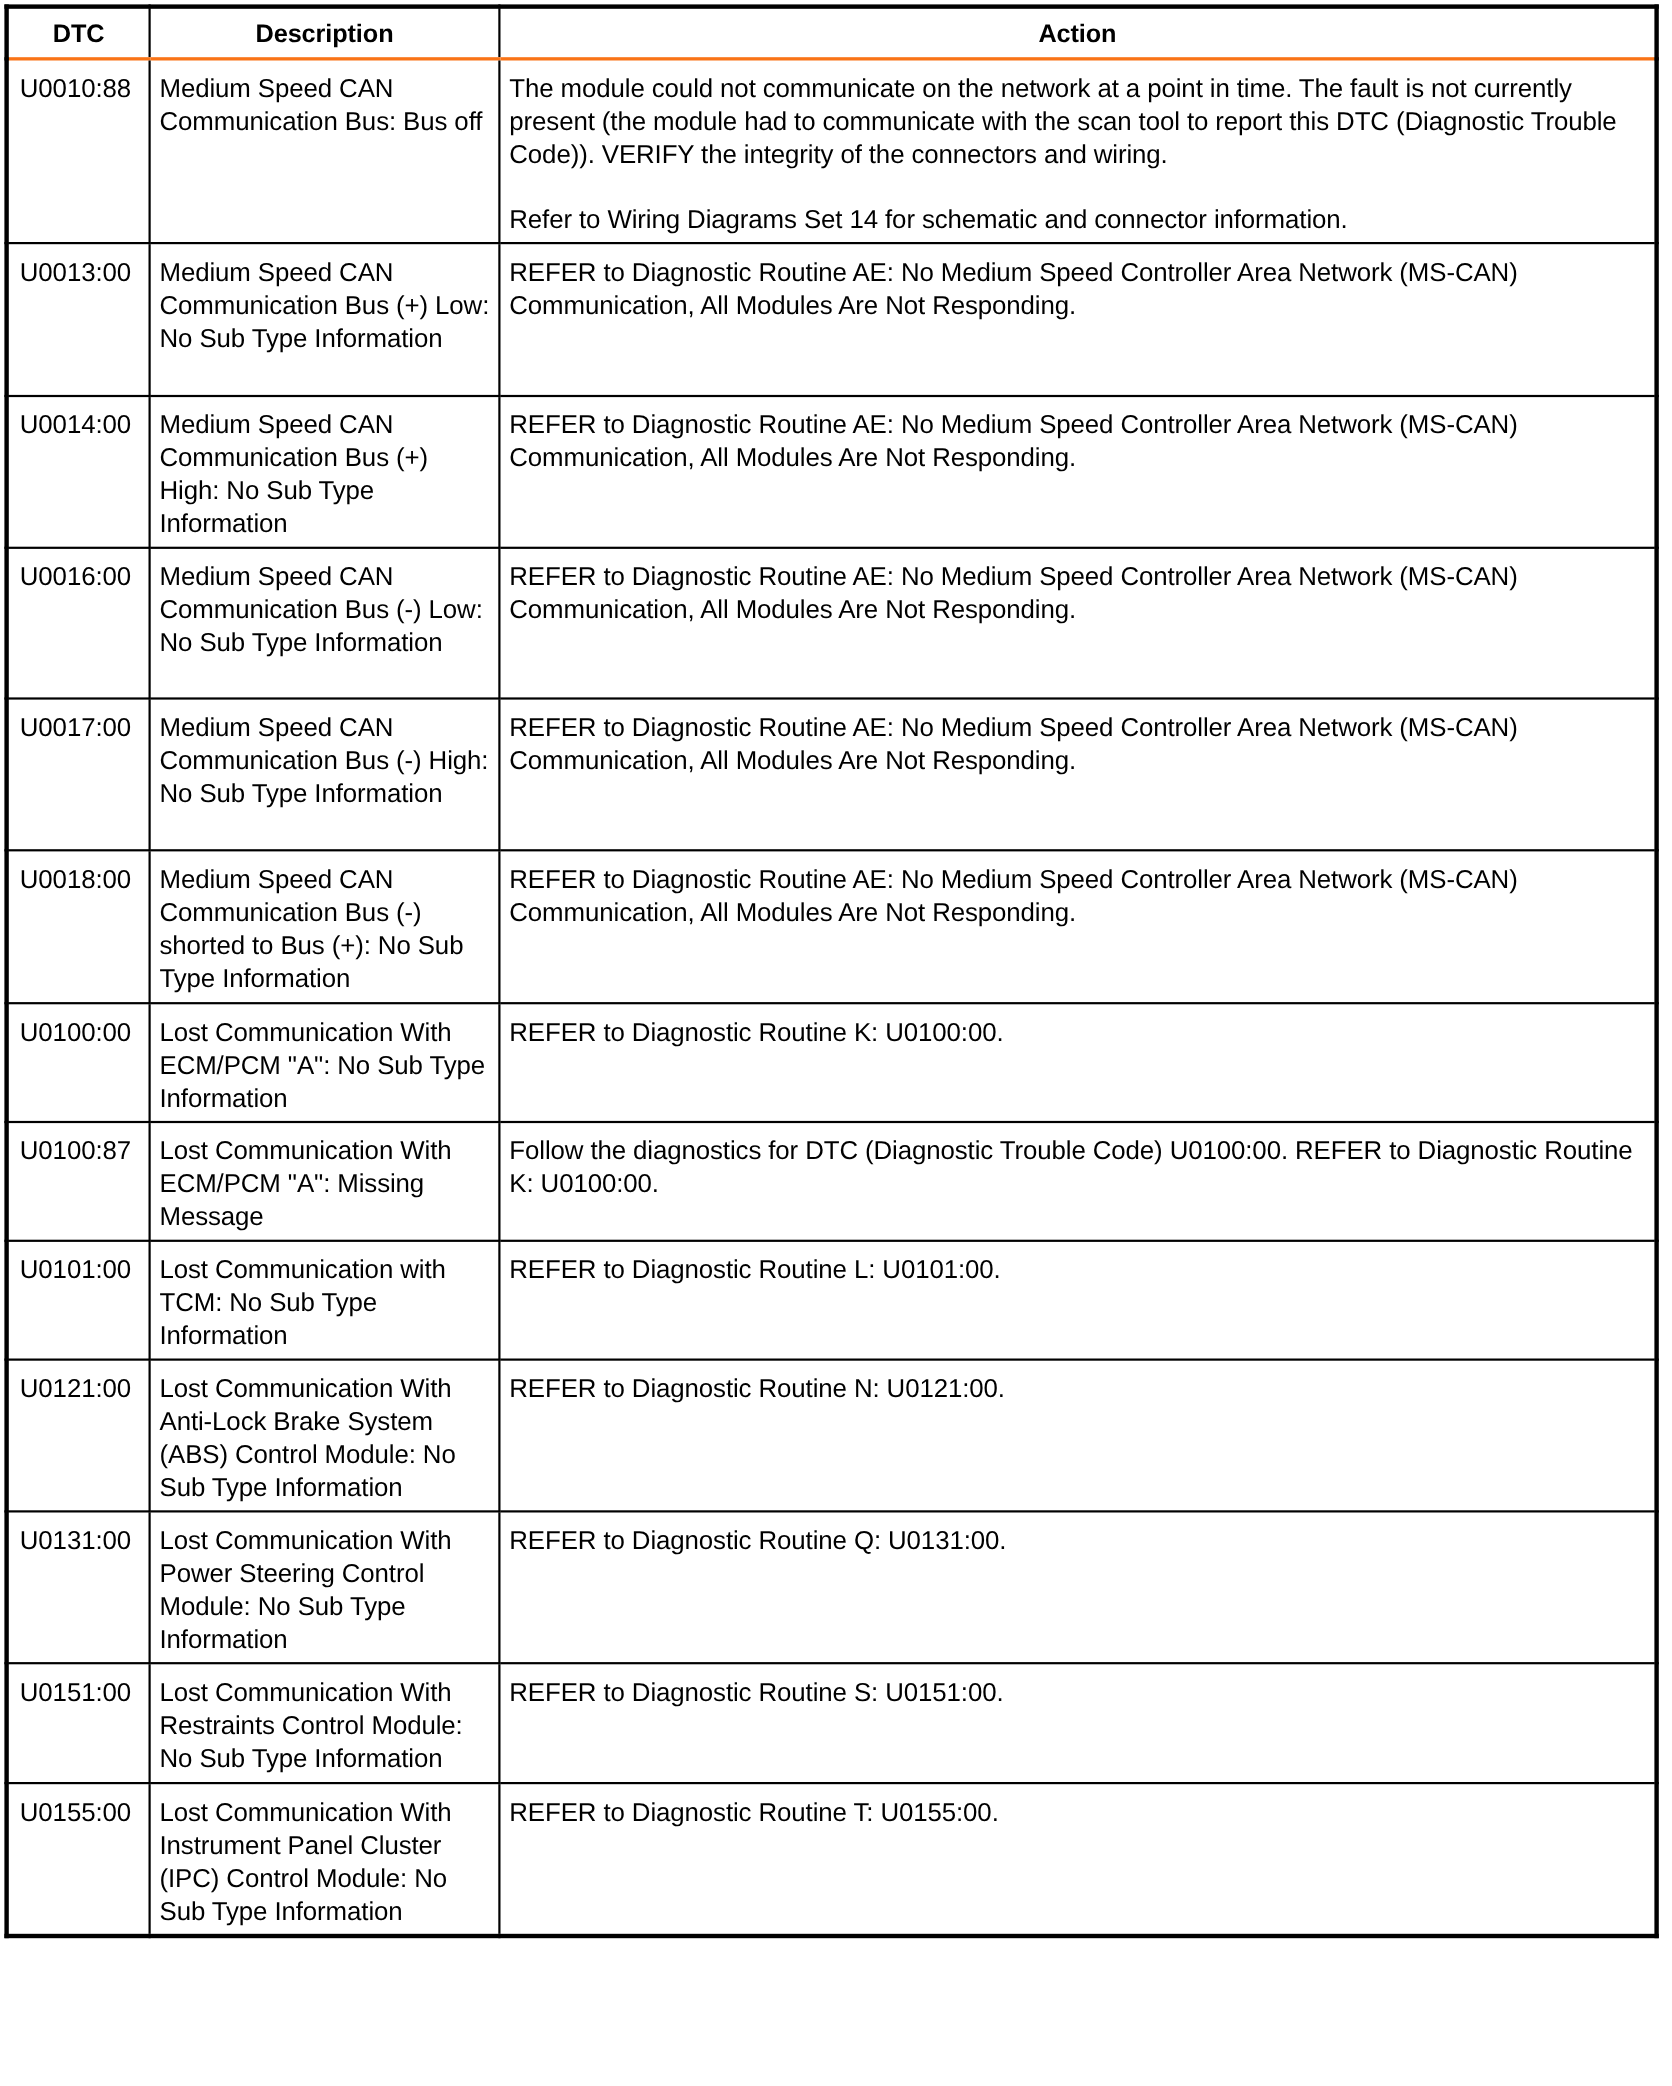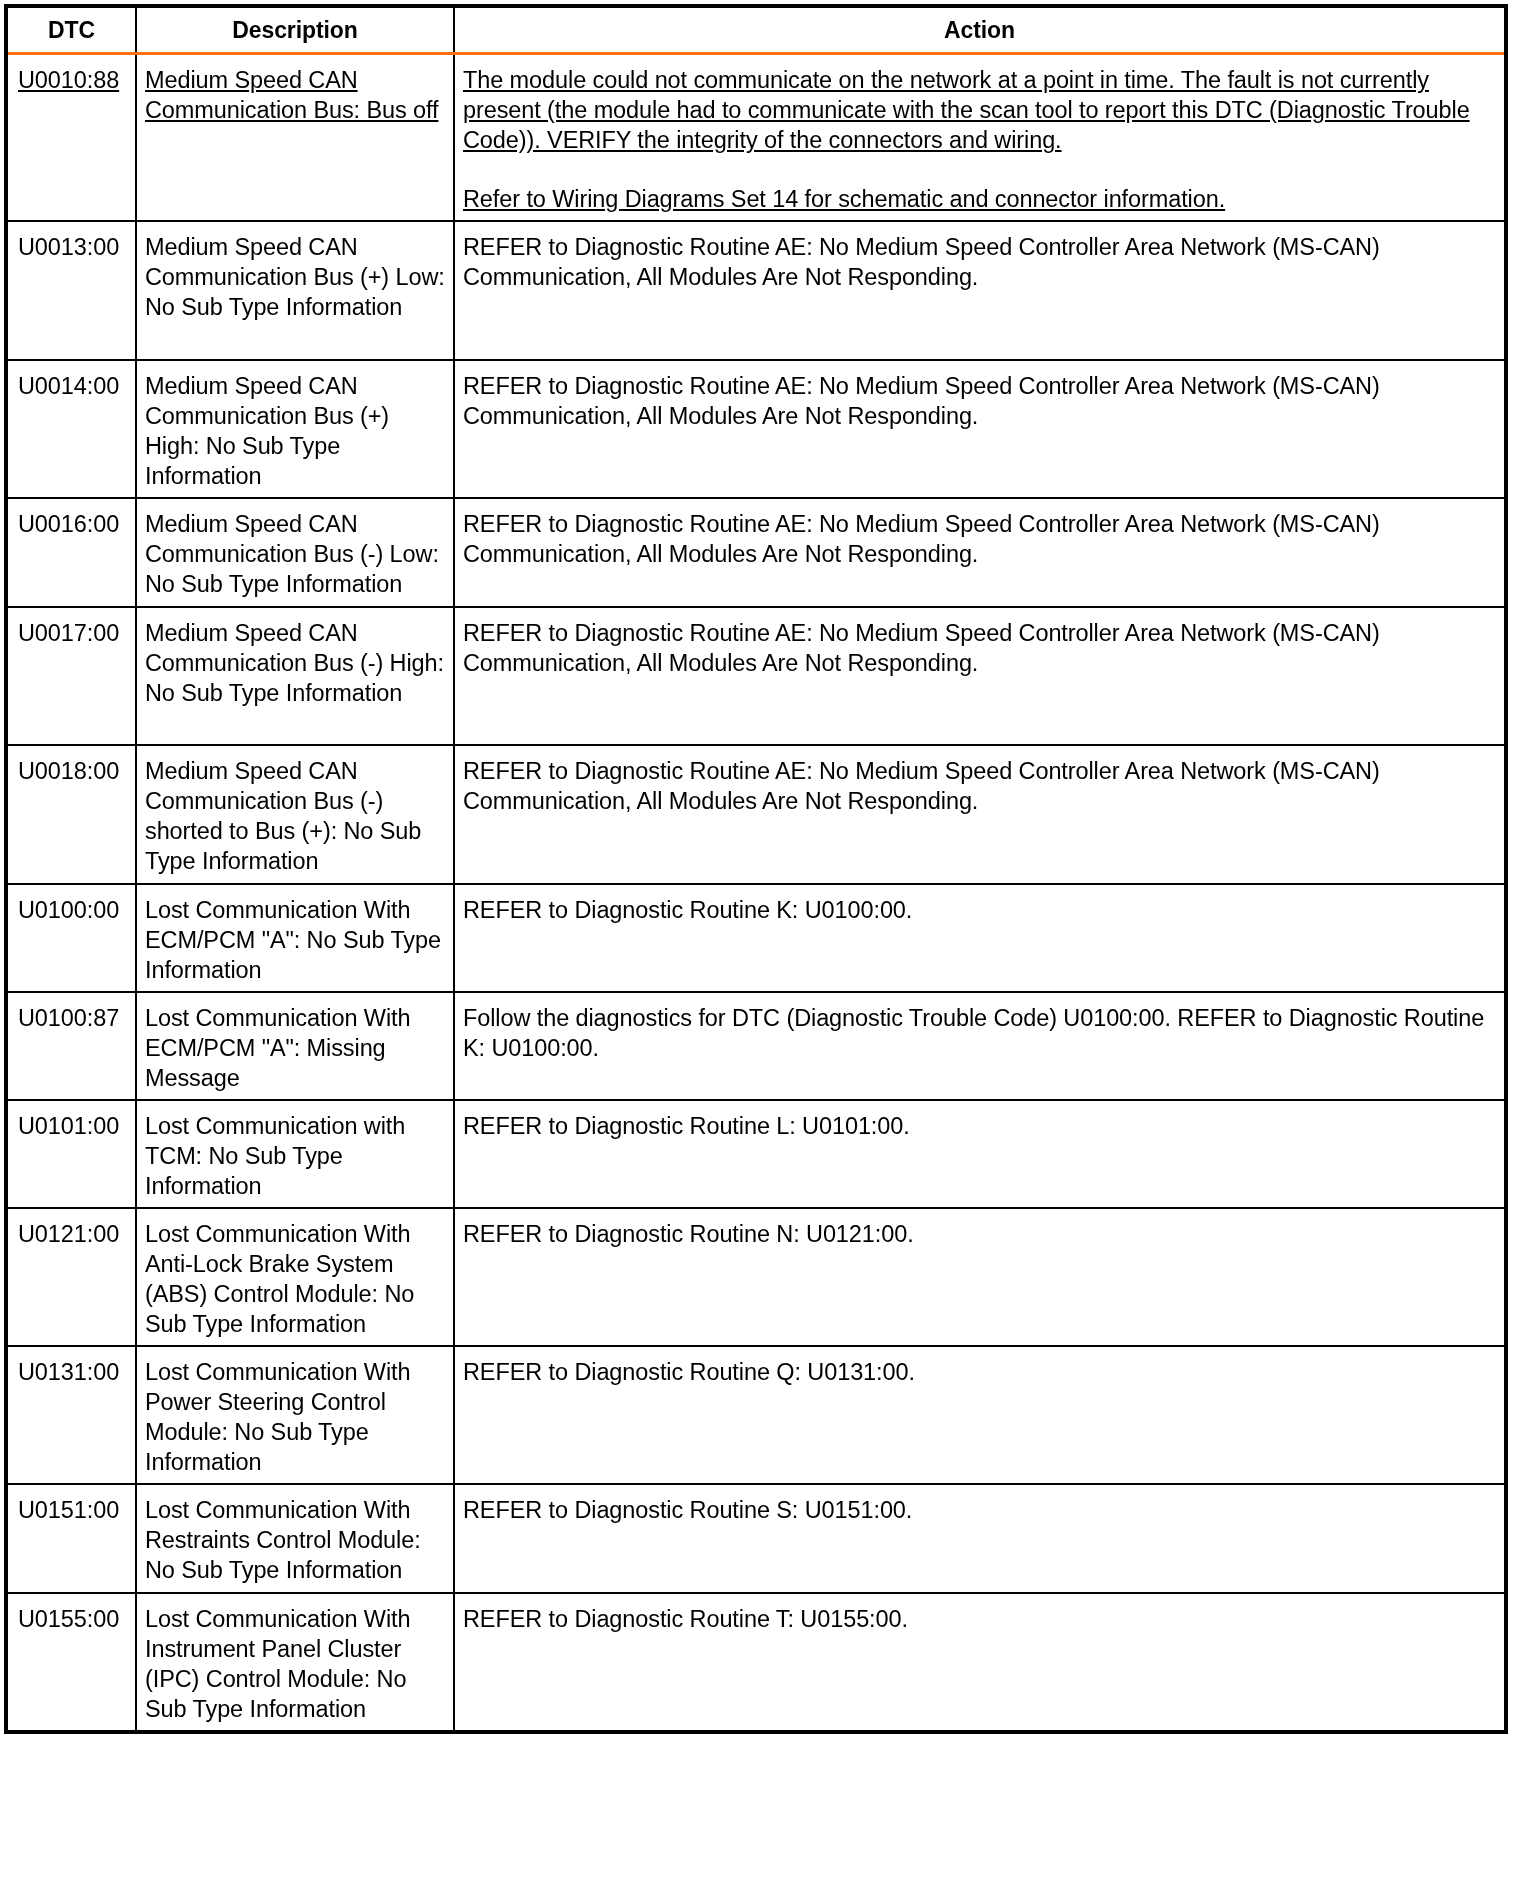--- a/index.html
+++ b/index.html
@@ -65,21 +65,21 @@
     <col class="col-action">
   </colgroup>
   <thead>
     <tr>
       <th>DTC</th>
       <th>Description</th>
       <th>Action</th>
     </tr>
   </thead>
   <tbody id="dtc-body">
-    <tr style="height: 162px; text-decoration: underline;">
+    <tr style="height: 162px;">
       <td class="code">U0010:88</td>
       <td>Medium Speed CAN Communication Bus: Bus off</td>
       <td>
         <p class="action-para">The module could not communicate on the network at a point in time. The fault is not currently present (the module had to communicate with the scan tool to report this DTC (Diagnostic Trouble Code)). VERIFY the integrity of the connectors and wiring.</p>
         <p class="action-para">Refer to Wiring Diagrams Set 14 for schematic and connector information.</p>
       </td>
     </tr>
     <tr style="height: 139px;">
       <td class="code">U0013:00</td>
       <td>Medium Speed CAN Communication Bus (+) Low: No Sub Type Information</td>
@@ -87,21 +87,21 @@
           <p class="action-para">REFER to Diagnostic Routine AE: No Medium Speed Controller Area Network (MS-CAN) Communication, All Modules Are Not Responding.</p>
         </td>
     </tr>
     <tr style="height: 138px;">
       <td class="code">U0014:00</td>
       <td>Medium Speed CAN Communication Bus (+) High: No Sub Type Information</td>
       <td>
           <p class="action-para">REFER to Diagnostic Routine AE: No Medium Speed Controller Area Network (MS-CAN) Communication, All Modules Are Not Responding.</p>
         </td>
     </tr>
-    <tr style="height: 109px;">
+    <tr style="height: 137px;">
       <td class="code">U0016:00</td>
       <td>Medium Speed CAN Communication Bus (-) Low: No Sub Type Information</td>
       <td>
           <p class="action-para">REFER to Diagnostic Routine AE: No Medium Speed Controller Area Network (MS-CAN) Communication, All Modules Are Not Responding.</p>
         </td>
     </tr>
     <tr style="height: 138px;">
       <td class="code">U0017:00</td>
       <td>Medium Speed CAN Communication Bus (-) High: No Sub Type Information</td>
       <td>

